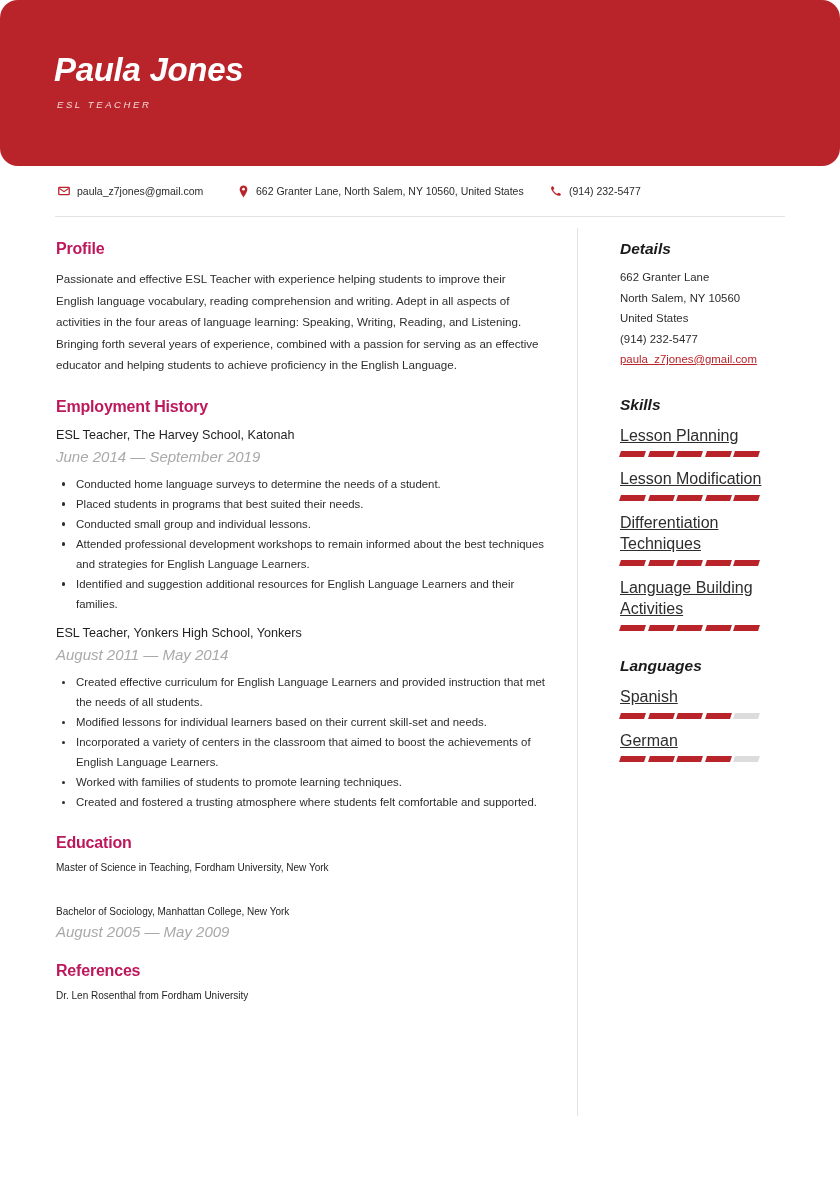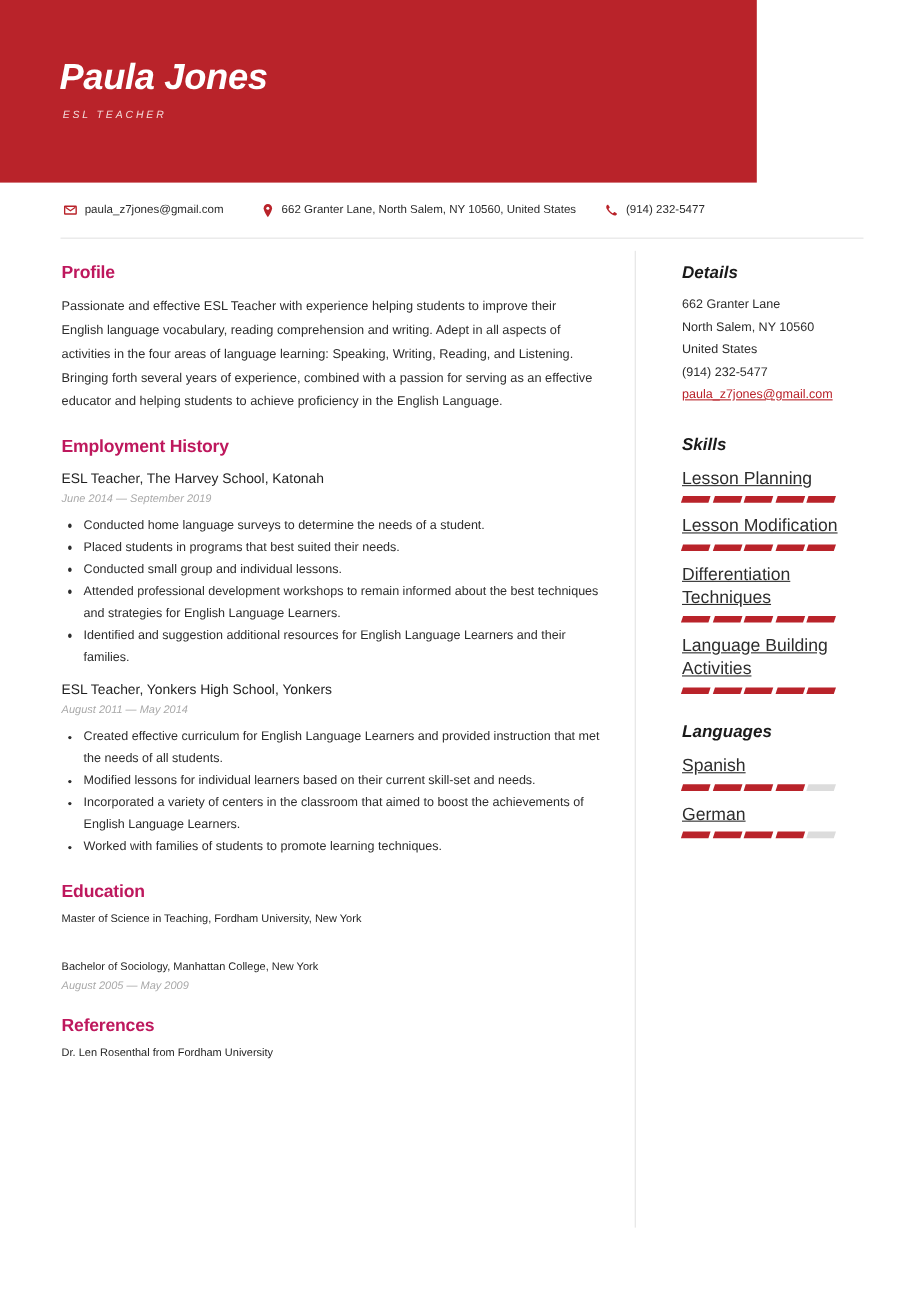--- a/index.html
+++ b/index.html
@@ -7,22 +7,23 @@
     width: 840px; height: 1187px;
     background: #ffffff;
     font-family: "Liberation Sans", sans-serif;
     color: #1f1f1f;
     -webkit-font-smoothing: antialiased;
   }
   .page { position: relative; width: 840px; height: 1187px; overflow: hidden; background:#fff; }
 
   
   .header {
-    position: absolute; left: 0; top: 0; width: 688px; height: 166px;
+    position: absolute; left: 0; top: 0; width: 840px; height: 166px;
     background: #b9232a;
+    border-radius: 18px;
   }
   .name {
     position: absolute; left: 54px; top: 53px;
     font-size: 33px; font-weight: bold; font-style: italic;
     color: #ffffff; letter-spacing: -0.3px; line-height: 1;
   }
   .job-title {
     position: absolute; left: 57px; top: 99px;
     font-size: 9.5px; font-style: italic; font-weight: normal;
     color: #f3dada; letter-spacing: 2.6px;
@@ -66,21 +67,21 @@
     margin-top: 10px;
     font-size: 11.6px; line-height: 21.5px; color: #2d2d2d;
     text-align: left;
   }
 
   .block-gap-lg { height: 22px; }
   .entry-title {
     font-size: 12.6px; color: #1f1f1f; line-height: 1.3; margin-top: 11px;
   }
   .entry-date {
-    font-size: 10px; font-style: italic; color: #a9a9a9; margin-top: 5px;
+    font-size: 15px; font-style: italic; color: #a9a9a9; margin-top: 5px;
   }
   ul.bullets { list-style: none; margin-top: 9px; }
   ul.bullets li {
     position: relative; padding-left: 20px;
     font-size: 11.4px; line-height: 20px; color: #2d2d2d; margin-bottom: 0px;
   }
   ul.bullets li::before {
     content: ""; position: absolute; left: 6px; top: 8.5px;
     width: 3.4px; height: 3.4px; border-radius: 50%; background: #2d2d2d;
   }
@@ -181,20 +182,21 @@
     </div>
 
     <div>
       <div class="entry-title">ESL Teacher, Yonkers High School, Yonkers</div>
       <div class="entry-date">August 2011 — May 2014</div>
       <ul class="bullets">
         <li>Created effective curriculum for English Language Learners and provided instruction that met the needs of all students.</li>
         <li>Modified lessons for individual learners based on their current skill-set and needs.</li>
         <li>Incorporated a variety of centers in the classroom that aimed to boost the achievements of English Language Learners.</li>
         <li>Worked with families of students to promote learning techniques.</li>
+        <li>Created and fostered a trusting atmosphere where students felt comfortable and supported.</li>
       </ul>
     </div>
 
     <div class="block-gap-lg"></div>
     <div class="sec-title">Education</div>
 
     <div class="edu-entry">
       <div class="entry-title">Master of Science in Teaching, Fordham University, New York</div>
     </div>
     <div class="edu-gap"></div>

